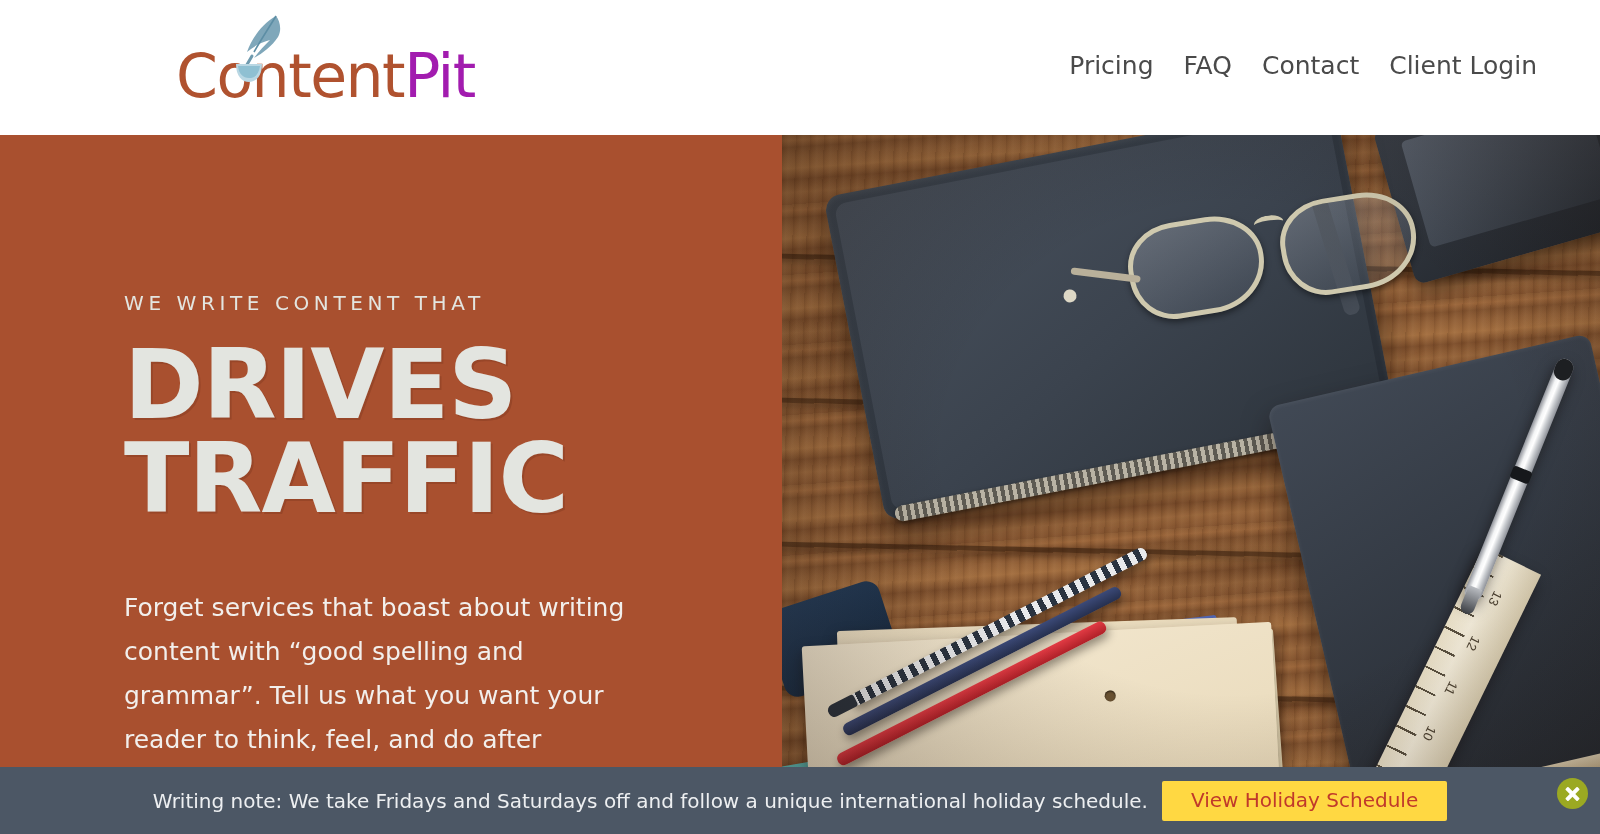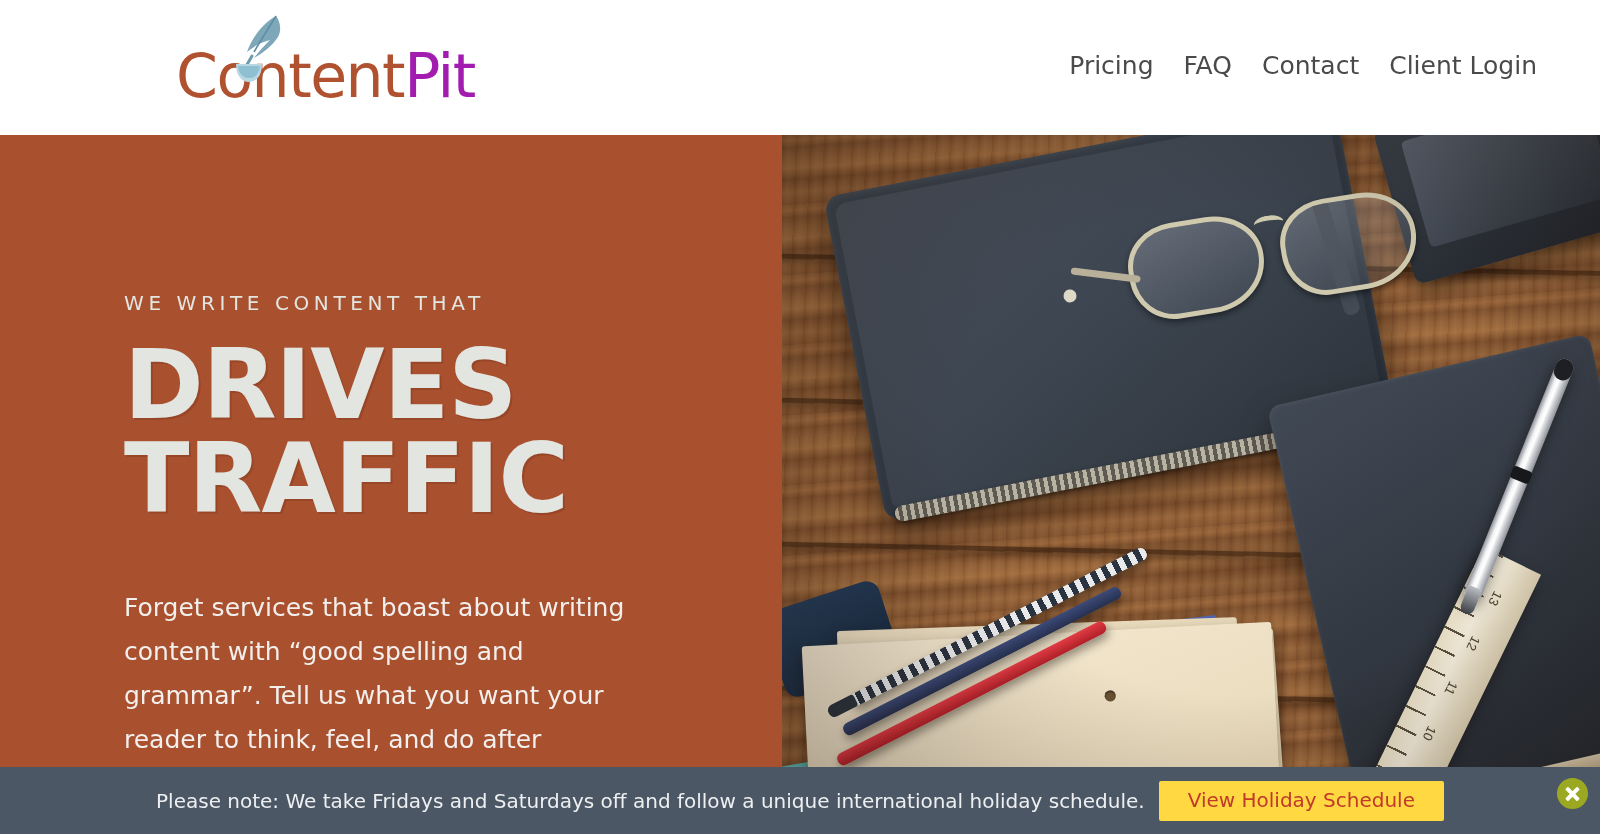--- a/index.html
+++ b/index.html
@@ -541,21 +541,21 @@
 
       <div class="pencil striped"></div>
       <div class="pencil navy"></div>
       <div class="pencil red"></div>
 
       <div class="photo-vignette"></div>
     </div>
   </section>
 
   <div id="notice-bar">
-    <span id="notice-text">Please note: We take Fridays and Saturdays off and follow a unique international holiday schedule.</span>
+    <span id="notice-text">Writing note: We take Fridays and Saturdays off and follow a unique international holiday schedule.</span>
     <button id="notice-cta">View Holiday Schedule</button>
     <button id="notice-close" aria-label="Close">
       <span class="x1"></span>
       <span class="x2"></span>
     </button>
   </div>
 
 </div>
 
 </body></html>

